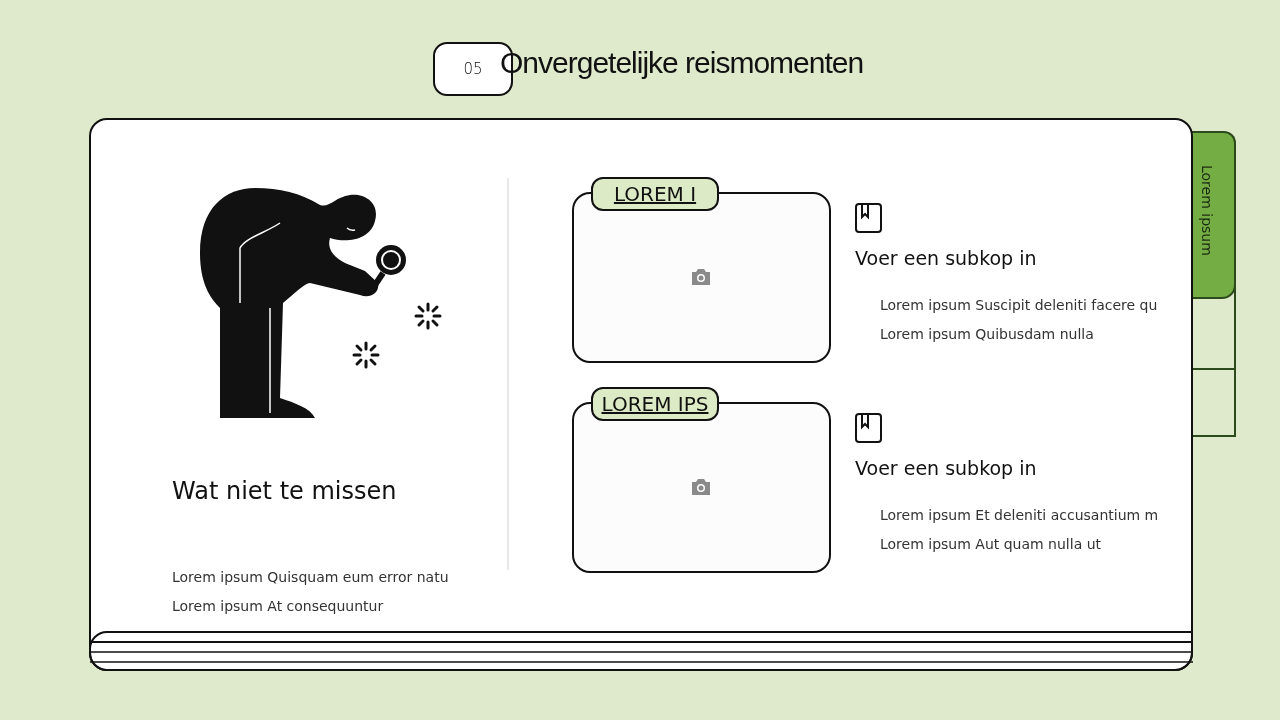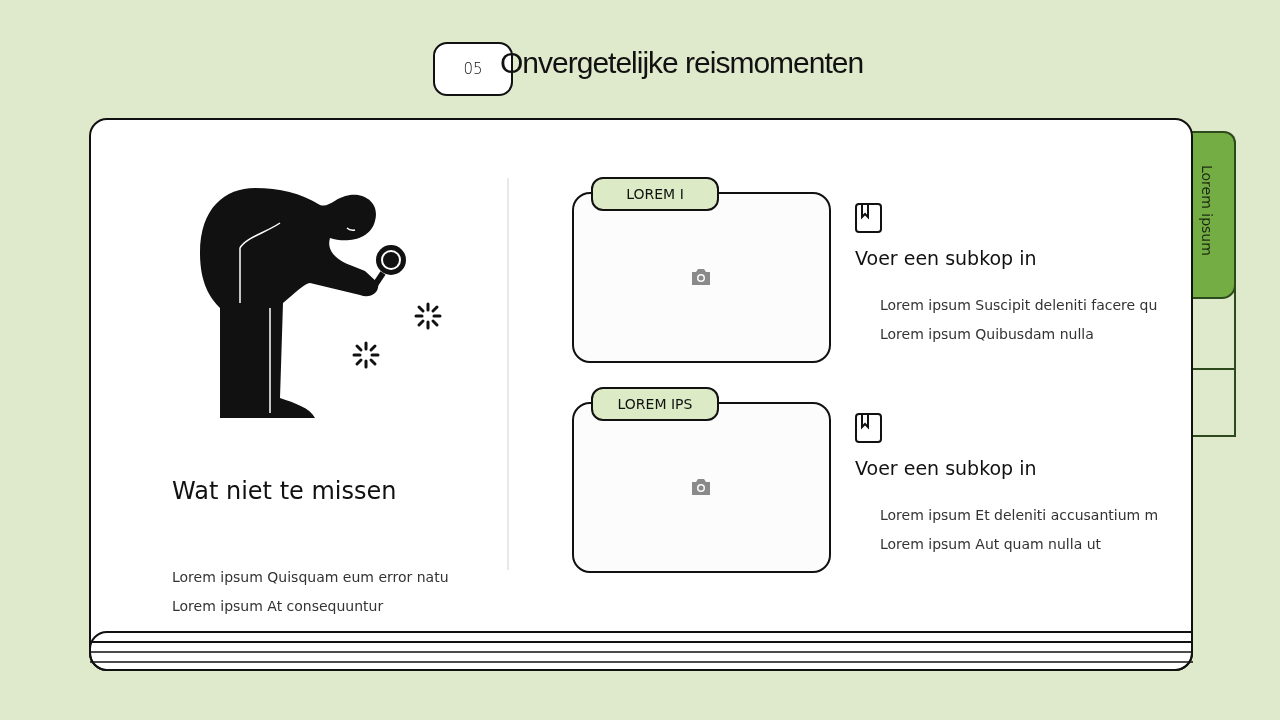--- a/index.html
+++ b/index.html
@@ -10,21 +10,21 @@
   .pages{position:absolute;left:89px;top:631px;width:1104px;height:40px;box-sizing:border-box;}
   .tab{position:absolute;left:1192px;width:44px;box-sizing:border-box;border:2px solid #2d4a1c;border-left:none;border-radius:0 12px 0 0;}
   .tab-main{top:131px;height:168px;background:#75ad45;border-radius:0 12px 14px 0;}
   .tab-2{top:270px;height:100px;background:#dfeacc;}
   .tab-3{top:340px;height:97px;background:#dfeacc;}
   .tab-label{position:absolute;left:1199px;top:165px;writing-mode:vertical-rl;font-size:14px;color:#1a2a10;}
   .divider{position:absolute;left:507px;top:178px;width:2px;height:392px;background:#e8e8e8;}
   .left-title{position:absolute;left:172px;top:477px;font-size:24px;}
   .left-p{position:absolute;left:172px;font-size:14px;color:#333;margin-top:44px;}
   .card{position:absolute;left:572px;width:259px;height:171px;border:2px solid #111;border-radius:18px;background:#fcfcfc;box-sizing:border-box;}
-  .card-tab{position:absolute;left:591px;width:128px;height:34px;border:2px solid #111;border-radius:12px;background:#dcebc5;box-sizing:border-box;display:flex;align-items:center;justify-content:center;font-size:14px;}
+  .card-tab{position:absolute;left:591px;width:128px;height:34px;border:2px solid #111;border-radius:12px;background:#dcebc5;box-sizing:border-box;display:flex;align-items:center;justify-content:center;font-size:20px;text-decoration:underline;}
   .cam{position:absolute;width:22px;height:18px;}
   .sub-icon{position:absolute;left:855px;width:27px;height:30px;}
   .sub-title{position:absolute;left:855px;font-size:19px;}
   .sub-p{position:absolute;left:855px;font-size:14px;color:#333;white-space:nowrap;margin-left:25px;}
 </style>
 </head>
 <body>
 
 <div class="num-pill">05</div>
 <div class="title">Onvergetelijke reismomenten</div>

